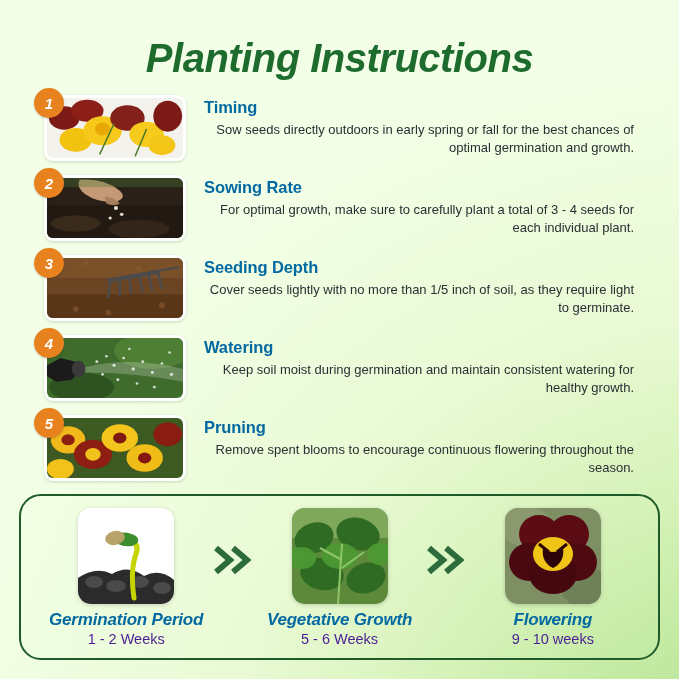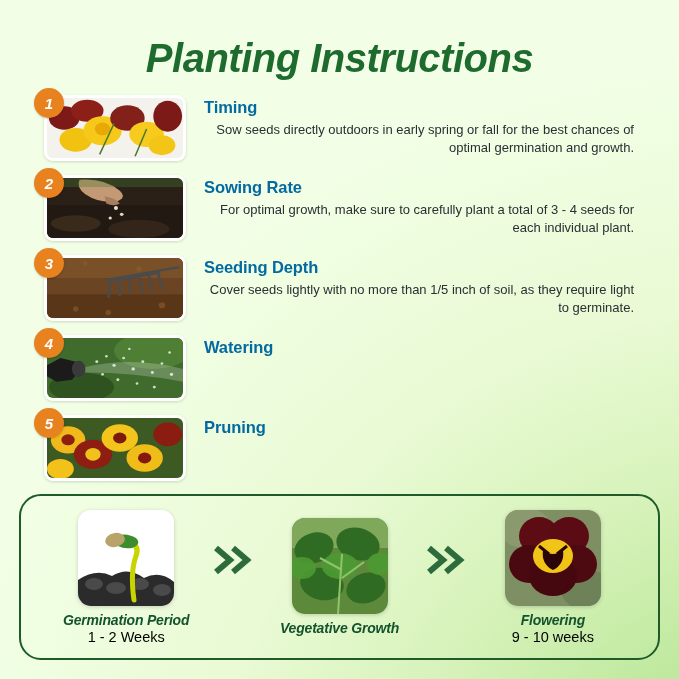--- a/index.html
+++ b/index.html
@@ -92,28 +92,28 @@
   .stage-img {
     width:96px; height:96px;
     margin:0 auto 6px auto;
     border-radius:13px;
     overflow:hidden;
     box-shadow:0 1px 4px rgba(0,0,0,.18);
     background:#fff;
   }
   .stage-img svg { display:block; width:100%; height:100%; }
   .stage-name {
-    font-size:14px;
+    font-size:17px;
     font-weight:bold;
     font-style:italic;
-    color:#14532d;
+    color:#0369a1;
     letter-spacing:-0.2px;
     margin-bottom:1px;
   }
-  .stage-dur { font-size:14.5px; color:#000000; }
+  .stage-dur { font-size:14.5px; color:#4c1d95; }
   .arrow { width:48px; display:flex; justify-content:center; align-items:center; padding-bottom:34px; }
   .arrow svg { display:block; }
 </style>
 </head>
 <body>
 
 <div class="title">Planting Instructions</div>
 
 <div class="steps">
 
@@ -222,20 +222,21 @@
             <circle cx="112" cy="54" r="1.6"></circle>
               <circle cx="128" cy="16" r="1.4"></circle>
               <circle cx="86" cy="12" r="1.3"></circle>
           </g>
           <path d="M40 32 Q90 20 142 34 L142 48 Q90 38 40 38 Z" fill="#ffffff" opacity=".22"></path>
         </svg>
       </div>
     </div>
     <div class="step-text">
       <div class="step-title">Watering</div>
+      <div class="step-desc">Keep soil moist during germination and maintain consistent watering for healthy growth.</div>
     </div>
   </div>
 
   <div class="step">
     <div class="thumb-wrap">
       <div class="badge">5</div>
       <div class="thumb">
         <svg viewBox="0 0 142 66" preserveAspectRatio="none">
           <rect width="142" height="66" fill="#3d5a22"></rect>
           <ellipse cx="22" cy="24" rx="18" ry="15" fill="#f0b81a"></ellipse>
@@ -246,20 +247,21 @@
           <ellipse cx="76" cy="22" rx="7" ry="6" fill="#7d1a10"></ellipse>
           <ellipse cx="102" cy="44" rx="19" ry="15" fill="#f0bd18"></ellipse>
           <ellipse cx="102" cy="44" rx="7" ry="6" fill="#85190f"></ellipse>
           <ellipse cx="126" cy="18" rx="15" ry="13" fill="#8b1c11"></ellipse>
           <ellipse cx="14" cy="56" rx="14" ry="11" fill="#f2c11a"></ellipse>
         </svg>
       </div>
     </div>
     <div class="step-text">
       <div class="step-title">Pruning</div>
+      <div class="step-desc">Remove spent blooms to encourage continuous flowering throughout the season.</div>
     </div>
   </div>
 
 </div>
 
 <div class="timeline">
 
   <div class="stage">
     <div class="stage-img">
       <svg viewBox="0 0 96 96">
@@ -304,20 +306,21 @@
           <ellipse cx="88" cy="46" rx="13" ry="11"></ellipse>
         </g>
         <g stroke="#8fc46a" stroke-width="2" fill="none">
           <path d="M46 96 L50 36"></path>
             <path d="M50 60 L72 44"></path>
             <path d="M50 52 L28 40"></path>
         </g>
       </svg>
     </div>
     <div class="stage-name">Vegetative Growth</div>
+    <div class="stage-dur">5 - 6 Weeks</div>
   </div>
 
   <div class="arrow">
     <svg width="40" height="32" viewBox="0 0 40 32">
       <path d="M3 4 L17 16 L3 28" stroke="#2D6B3C" stroke-width="6" fill="none" stroke-linejoin="miter" stroke-linecap="butt"></path>
       <path d="M20 4 L34 16 L20 28" stroke="#2D6B3C" stroke-width="6" fill="none" stroke-linejoin="miter" stroke-linecap="butt"></path>
     </svg>
   </div>
 
   <div class="stage">

